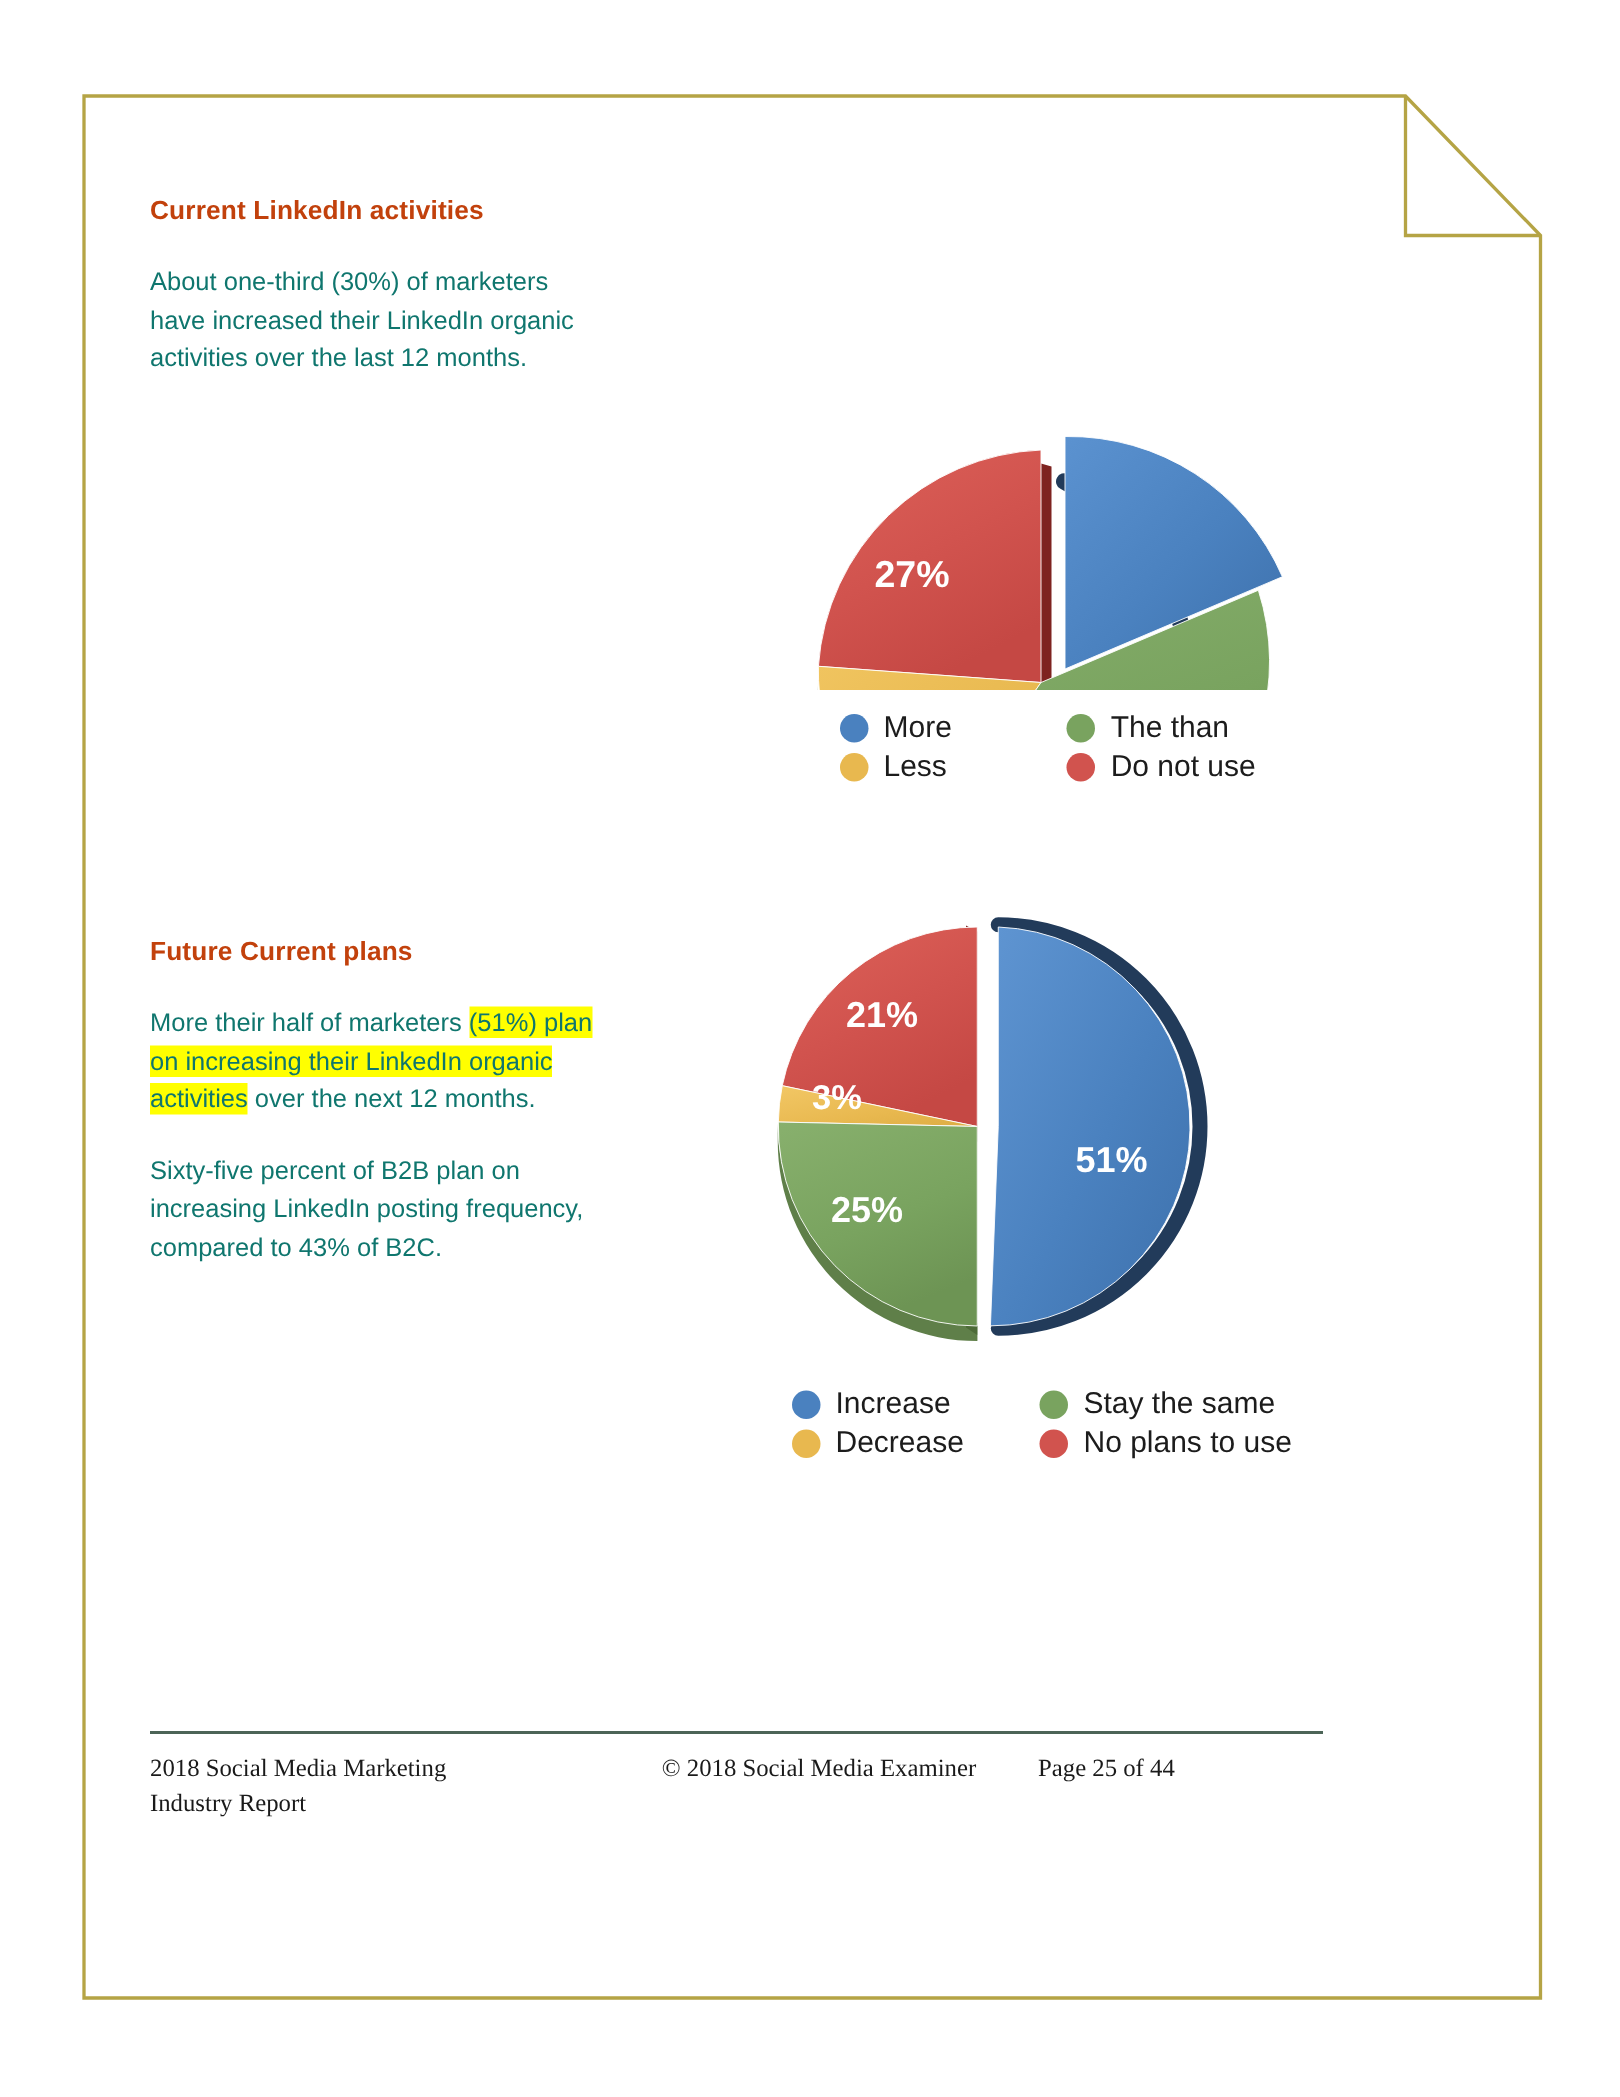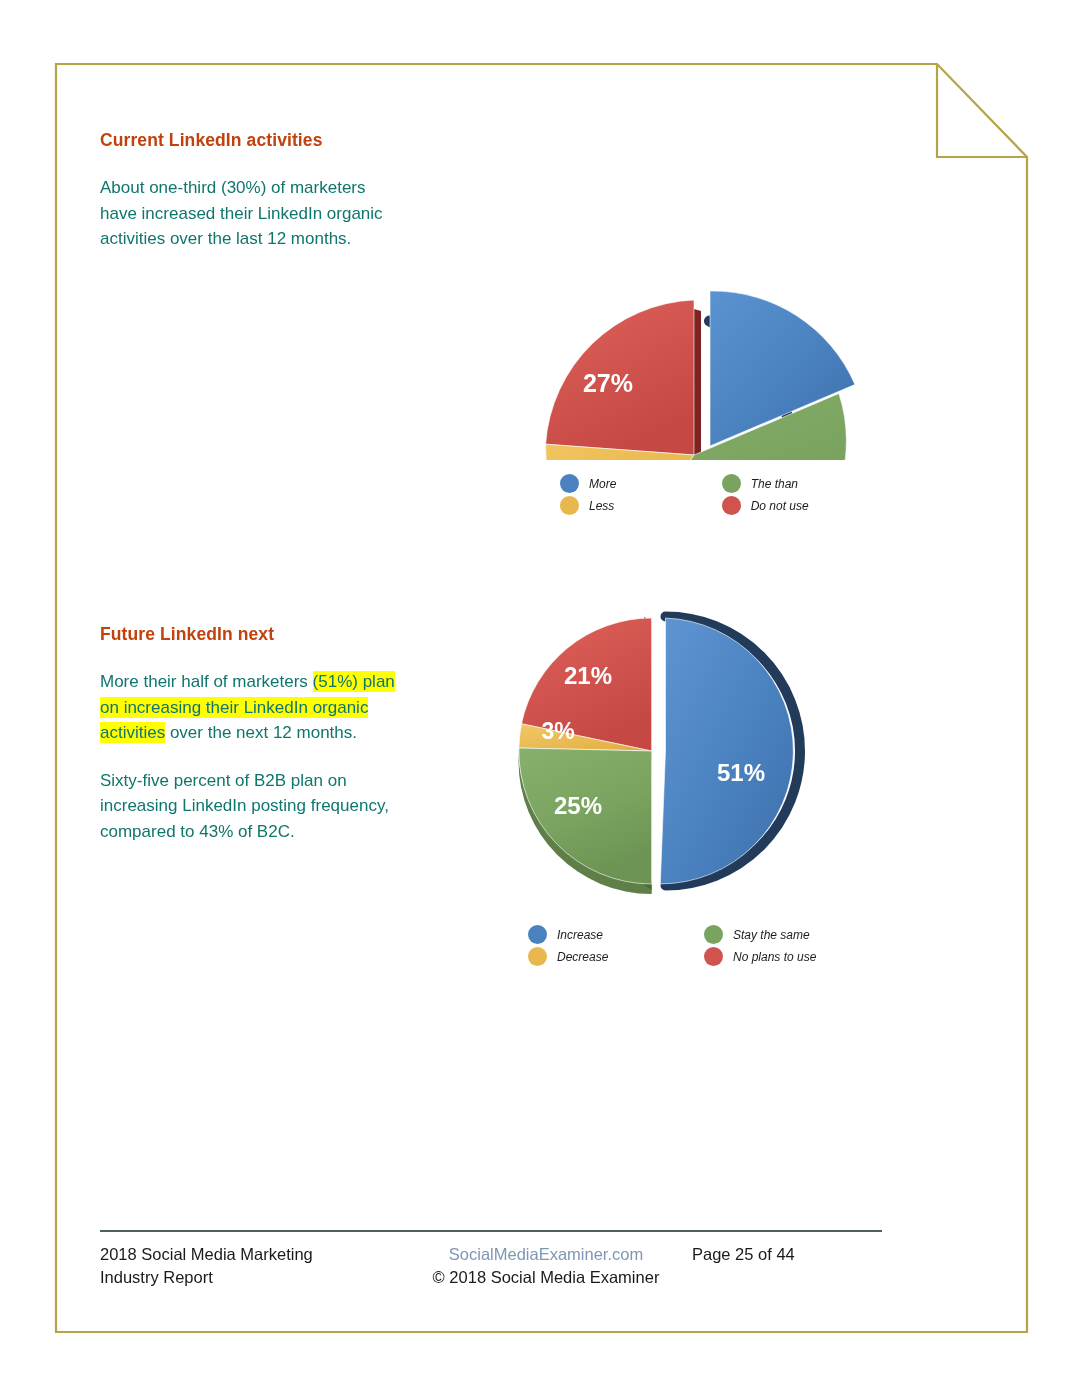--- a/index.html
+++ b/index.html
@@ -82,35 +82,34 @@
     display: flex;
     align-items: center;
     gap: 10px;
   }
   .legend-swatch {
     width: 19px; height: 19px;
     border-radius: 50%;
     flex: 0 0 auto;
   }
   .legend-text {
-    font-size: 12px;
+    font-size: 20px;
     color: #1c1c1c;
     white-space: nowrap;
-    font-style: italic;
   }
   #legend-1 { margin-left: 80px; margin-top: 14px; }
   #legend-2 { margin-left: 40px; margin-top: 10px; }
 
   
   #footer {
     position: absolute;
     left: 100px;
-    top: 1230px;
+    top: 1154px;
     width: 782px;
-    font-family: Liberation Sans, sans-serif;
+    font-family: Liberation Serif, serif;
   }
   #footer-rule {
     height: 2px;
     background: #4c6457;
     width: 100%;
     margin-bottom: 11px;
   }
   #footer-cols {
     display: flex;
     justify-content: space-between;
@@ -200,21 +199,21 @@
       <span class="legend-text">Less</span>
     </div>
     <div class="legend-item">
       <span class="legend-swatch" style="background:#d1534e"></span>
       <span class="legend-text">Do not use</span>
     </div>
   </div>
 </div>
 
 <div class="section" id="section-future">
-  <h2 class="section-heading">Future LinkedIn next</h2>
+  <h2 class="section-heading">Future Current plans</h2>
   <p class="section-body">
     <span>More their half of marketers </span><span class="hl">(51%) plan on increasing their LinkedIn organic activities</span><span> over the next 12 months.</span>
   </p>
   <p class="section-body">
     <span>Sixty-five percent of B2B plan on increasing LinkedIn posting frequency, compared to 43% of B2C.</span>
   </p>
 </div>
 
 <div class="chart-block" id="chart-block-2">
   <div class="pie-wrap">
@@ -286,18 +285,17 @@
 </div>
 
 <div id="footer">
   <div id="footer-rule"></div>
   <div id="footer-cols">
     <div class="footer-col" id="footer-left">
       <div>2018 Social Media Marketing</div>
       <div>Industry Report</div>
     </div>
     <div class="footer-col" id="footer-center">
-      <div id="footer-site">SocialMediaExaminer.com</div>
       <div>© 2018 Social Media Examiner</div>
     </div>
     <div class="footer-col" id="footer-right">Page 25 of 44</div>
   </div>
 </div>
 
 </body></html>

